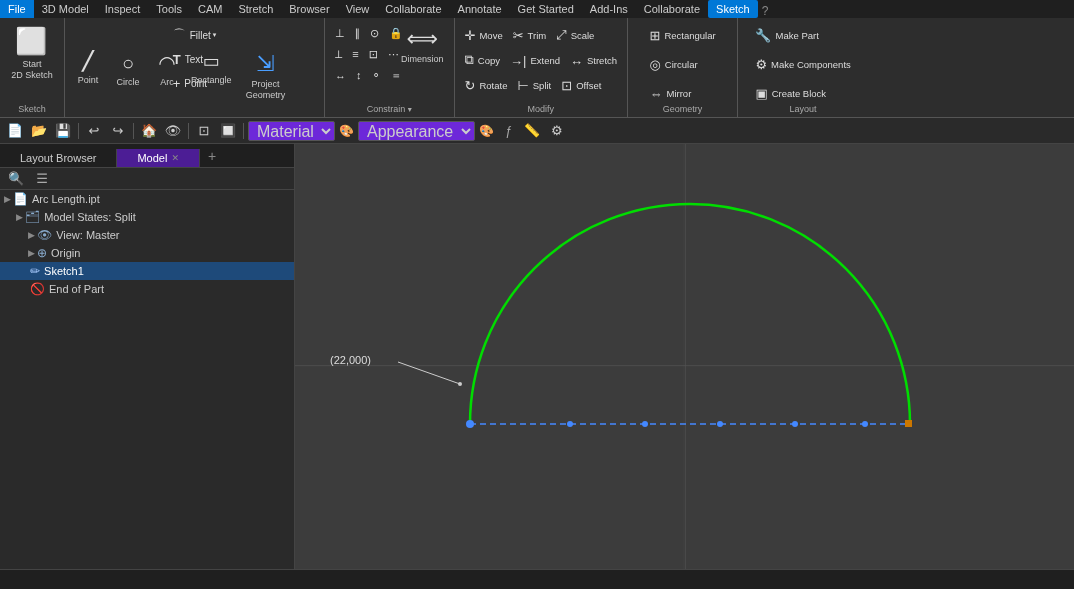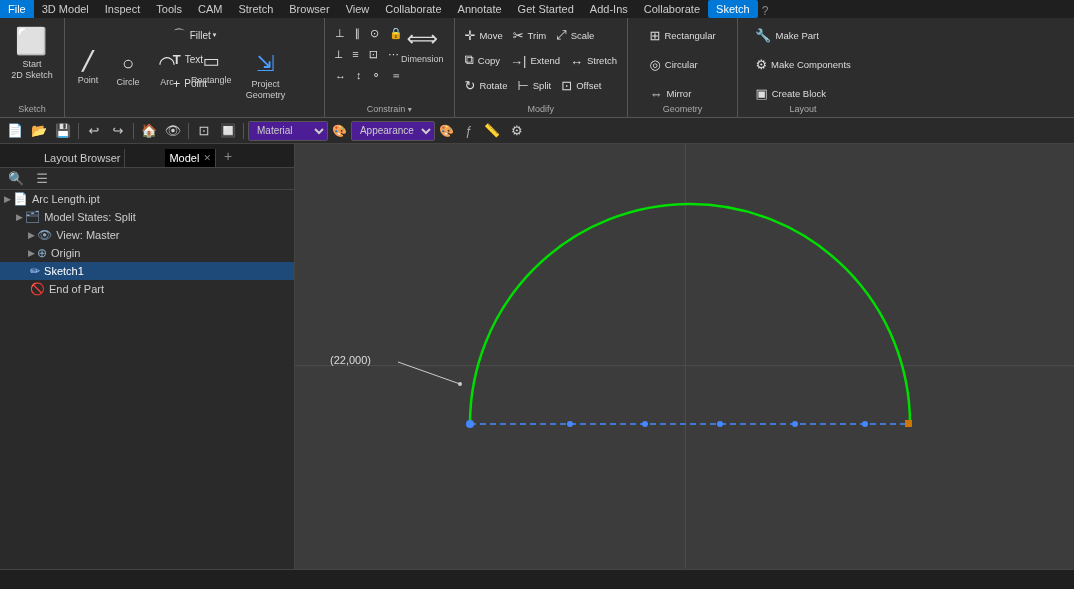--- a/index.html
+++ b/index.html
@@ -49,42 +49,42 @@
     .toolbar2 {
       display: flex; align-items: center; background: #2a2a2a; height: 26px;
       border-bottom: 1px solid #444; padding: 0 4px; gap: 2px;
     }
     .toolbar2 .tb-btn {
       width: 22px; height: 22px; display: flex; align-items: center; justify-content: center;
       cursor: pointer; border-radius: 2px; color: #ccc; font-size: 13px;
     }
     .toolbar2 .separator { width: 1px; height: 16px; background: #555; margin: 0 2px; }
     .toolbar2 .tb-select {
-      height: 20px; background: #4c1d95; border: 1px solid #555; color: #ccc;
-      font-size: 10px; padding: 0 4px; border-radius: 2px; min-width: 80px; cursor: pointer;
+      height: 20px; background: #6d28d9; border: 1px solid #555; color: #ccc;
+      font-size: 16px; padding: 0 4px; border-radius: 2px; min-width: 80px; cursor: pointer;
     }
 
     
     .main-area {
       display: flex; height: calc(589px - 18px - 100px - 26px - 20px);
     }
 
     
     .sidebar {
       width: 295px; background: #2a2a2a; border-right: 1px solid #444;
       display: flex; flex-direction: column;
     }
     .sidebar-tabs {
       display: flex; background: #1f1f1f; border-bottom: 1px solid #444; height: 24px; align-items: flex-end;
     }
     .sidebar-tab {
-      padding: 3px 4px; font-size: 11px; color: #ccc; cursor: pointer;
-      border-right: 1px solid #444; display: flex; align-items: center; gap: 4px; margin-left: 40px;
-    }
-    .sidebar-tab.active { background: #000000; color: #fff; align-items: center; }
+      padding: 3px 20px; font-size: 11px; color: #ccc; cursor: pointer;
+      border-right: 1px solid #444; display: flex; align-items: center; gap: 4px;
+    }
+    .sidebar-tab.active { background: #4c1d95; color: #fff; align-items: center; }
     .sidebar-tab .close-btn { font-size: 9px; color: #888; cursor: pointer; }
     .add-tab { padding: 3px 8px; font-size: 14px; color: #888; cursor: pointer; display: flex; align-items: center; }
 
     .sidebar-toolbar {
       display: flex; align-items: center; padding: 2px 4px; gap: 4px;
       border-bottom: 1px solid #444; height: 22px;
     }
     .sidebar-toolbar .st-btn { font-size: 13px; color: #aaa; cursor: pointer; padding: 2px 4px; border-radius: 2px; }
 
     .tree-item {

